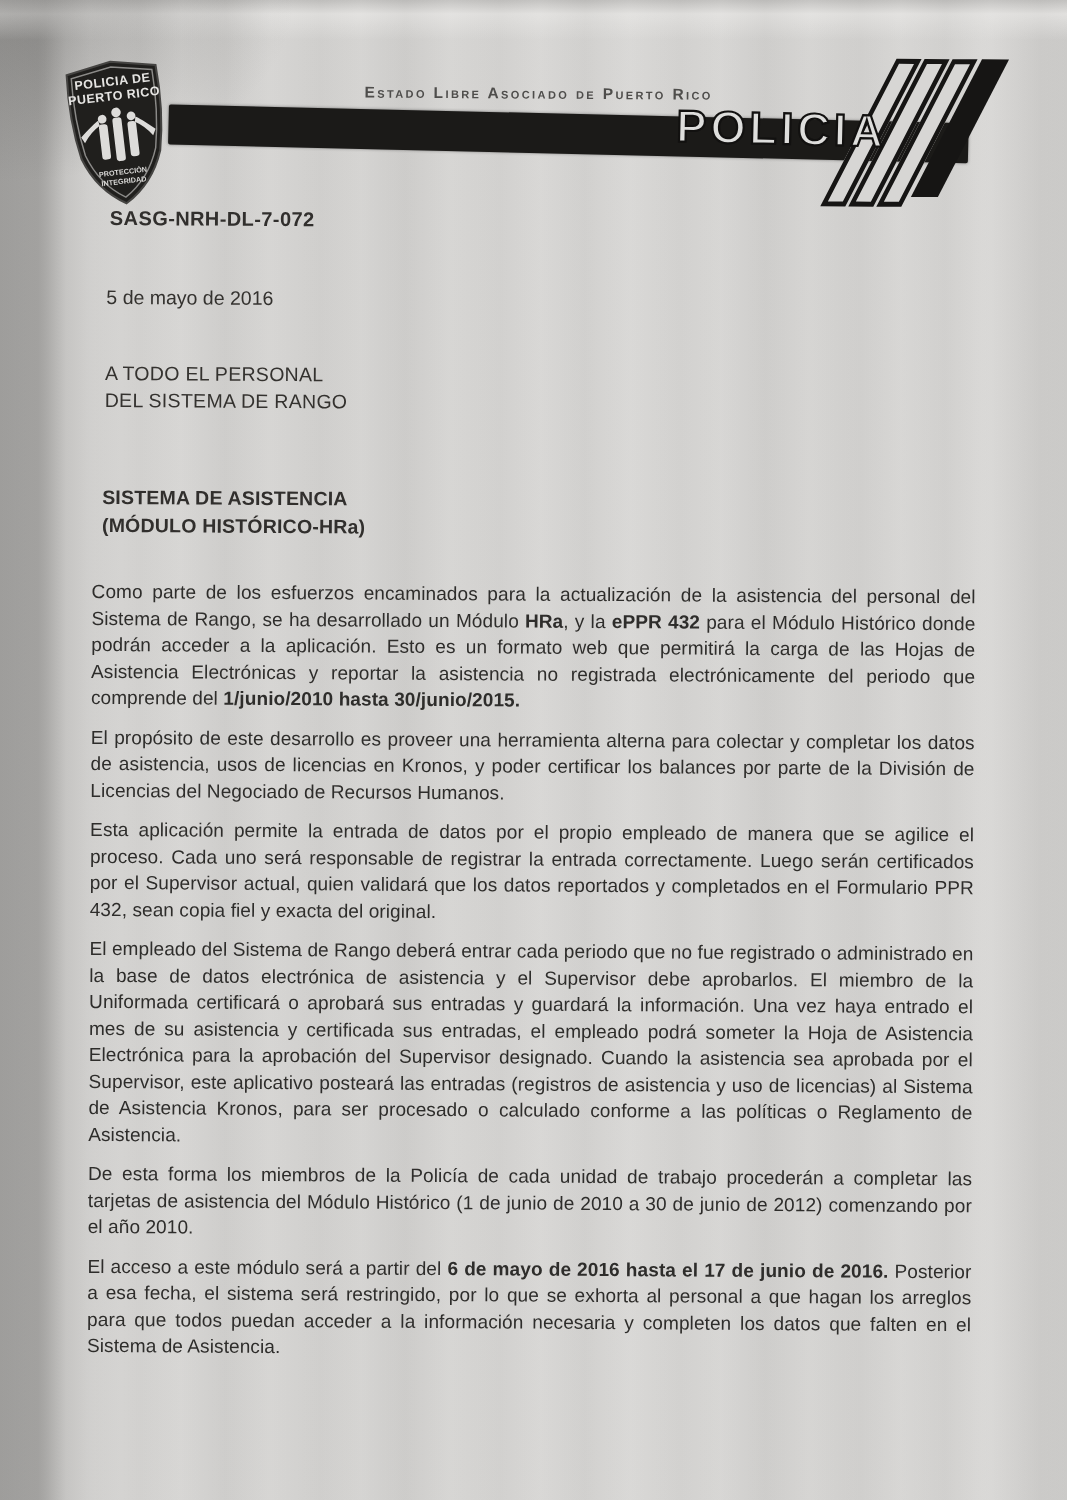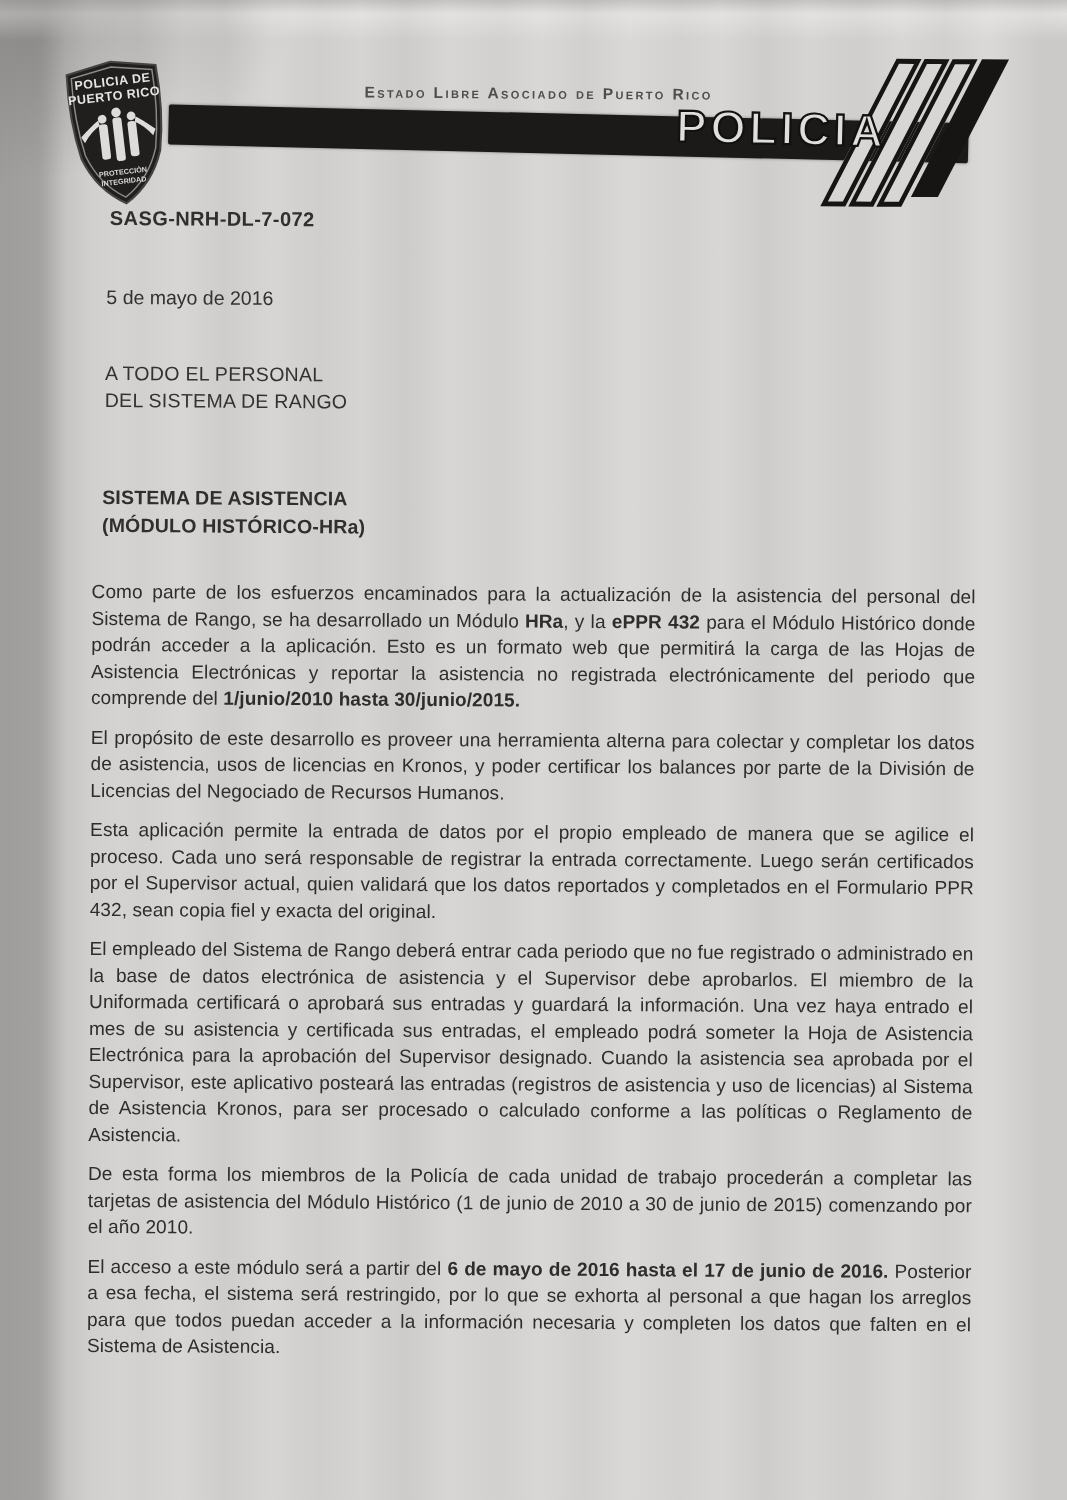--- a/index.html
+++ b/index.html
@@ -118,18 +118,18 @@
     <div class="subject">
       <div>SISTEMA DE ASISTENCIA</div>
       <div>(MÓDULO HISTÓRICO-HRa)</div>
     </div>
 
     <div class="body">
         <p class="para"><span>Como parte de los esfuerzos encaminados para la actualización de la asistencia del personal del Sistema de Rango, se ha desarrollado un Módulo </span><span class="b">HRa</span><span>, y la </span><span class="b">ePPR 432</span><span> para el Módulo Histórico donde podrán acceder a la aplicación. Esto es un formato web que permitirá la carga de las Hojas de Asistencia Electrónicas y reportar la asistencia no registrada electrónicamente del periodo que comprende del </span><span class="b">1/junio/2010 hasta 30/junio/2015.</span></p>
         <p class="para"><span>El propósito de este desarrollo es proveer una herramienta alterna para colectar y completar los datos de asistencia, usos de licencias en Kronos, y poder certificar los balances por parte de la División de Licencias del Negociado de Recursos Humanos.</span></p>
         <p class="para"><span>Esta aplicación permite la entrada de datos por el propio empleado de manera que se agilice el proceso.  Cada uno será responsable de registrar la entrada correctamente.  Luego serán certificados por el Supervisor actual, quien validará que los datos reportados y completados en el Formulario PPR 432,  sean copia fiel y exacta del original.</span></p>
         <p class="para"><span>El empleado del Sistema de Rango deberá entrar cada periodo que no fue registrado o administrado en la base de datos electrónica de asistencia y el Supervisor debe aprobarlos. El miembro de la Uniformada certificará o aprobará sus entradas y guardará la información.  Una vez haya entrado el mes de su asistencia y certificada sus entradas, el empleado podrá someter la Hoja de Asistencia Electrónica para la aprobación del Supervisor designado.  Cuando la asistencia sea aprobada por el Supervisor, este aplicativo posteará las entradas (registros de asistencia y uso de licencias) al Sistema de Asistencia Kronos, para ser procesado o calculado conforme a las políticas o Reglamento de Asistencia.</span></p>
-        <p class="para"><span>De esta forma los miembros de la Policía de cada unidad de trabajo procederán a completar las tarjetas de asistencia del Módulo Histórico (1 de junio de 2010 a 30 de junio de 2015) comenzando por el año 2010.</span></p>
+        <p class="para"><span>De esta forma los miembros de la Policía de cada unidad de trabajo procederán a completar las tarjetas de asistencia del Módulo Histórico (1 de junio de 2010 a 30 de junio de 2012) comenzando por el año 2010.</span></p>
         <p class="para"><span>El acceso a este módulo será a partir del </span><span class="b">6 de mayo de 2016 hasta el 17 de junio de 2016.</span><span> Posterior a esa fecha, el sistema será restringido, por lo que se exhorta al personal a que hagan los arreglos para que todos puedan acceder a la información necesaria y completen los datos que falten en el Sistema de Asistencia.</span></p>
       </div>
 
   </div>
 </div>
 
 </body></html>

